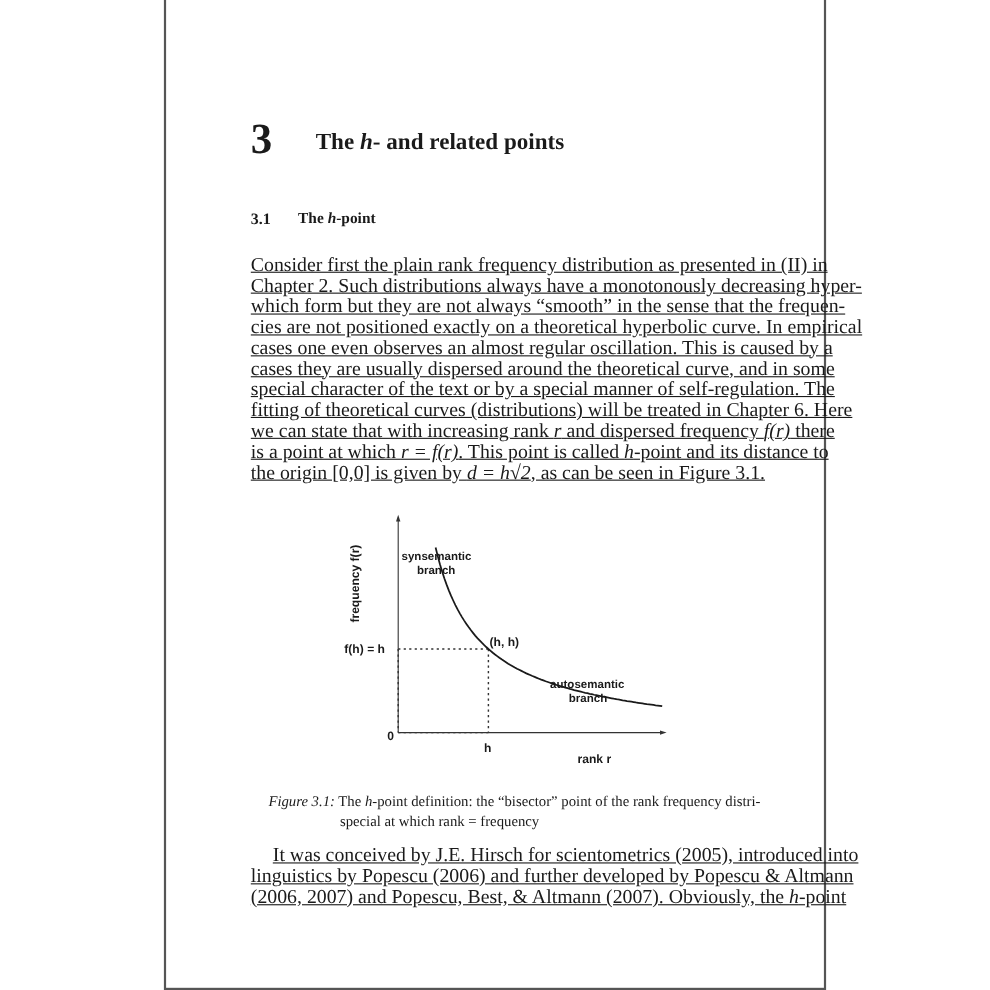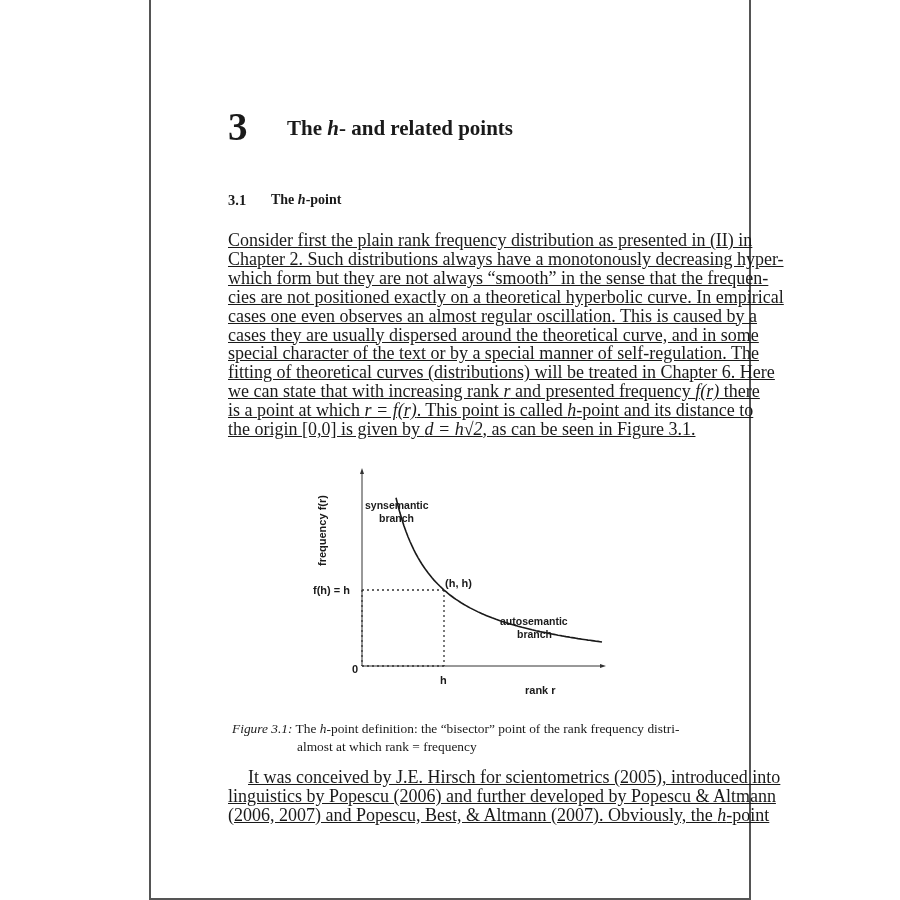--- a/index.html
+++ b/index.html
@@ -14,21 +14,21 @@
   .sec-num { position: absolute; left: 228px; top: 192px; font-size: 14.5px; font-weight: bold; }
   .sec-title { position: absolute; left: 271px; top: 192px; font-size: 14px; font-weight: bold; }
   .para {
     position: absolute; left: 228px; width: 464px; font-size: 18px; line-height: 18.9px;
     text-align: justify; text-align-last: left; text-decoration: underline;
   }
   .para .line { display: block; text-align: justify; text-align-last: justify; white-space: nowrap; }
   .para .line.last { text-align-last: left; }
   .p1 { top: 231px; }
   .p2 { top: 768px; }
-  .caption { position: absolute; left: 232px; top: 720px; width: 464px; font-size: 13.4px; line-height: 17.5px; }
+  .caption { position: absolute; left: 244px; top: 720px; width: 464px; font-size: 13.4px; line-height: 17.5px; }
   .caption .cap-label { font-style: italic; }
   .caption .l2 { display: block; padding-left: 65px; }
   .caption .l1 { display: block; }
   i { font-style: italic; }
   svg.fig { position: absolute; left: 300px; top: 460px; }
   svg text { font-family: "Liberation Sans", "DejaVu Sans", sans-serif; font-weight: bold; fill: #1a1a1a; }
 </style>
 </head>
 <body>
 
@@ -42,21 +42,21 @@
 
 <div class="para p1 serif">
   <span class="line">Consider first the plain rank frequency distribution as presented in (II) in</span>
   <span class="line">Chapter 2. Such distributions always have a monotonously decreasing hyper-</span>
   <span class="line">which form but they are not always “smooth” in the sense that the frequen-</span>
   <span class="line">cies are not positioned exactly on a theoretical hyperbolic curve. In empirical</span>
   <span class="line">cases one even observes an almost regular oscillation. This is caused by a</span>
   <span class="line">cases they are usually dispersed around the theoretical curve, and in some</span>
   <span class="line">special character of the text or by a special manner of self-regulation. The</span>
   <span class="line">fitting of theoretical curves (distributions) will be treated in Chapter 6. Here</span>
-  <span class="line"><span>we can state that with increasing rank </span><i>r</i><span> and presented frequency </span><i>f(r)</i><span> there</span></span>
+  <span class="line"><span>we can state that with increasing rank </span><i>r</i><span> and dispersed frequency </span><i>f(r)</i><span> there</span></span>
   <span class="line"><span>is a point at which </span><i>r = f(r)</i><span>. This point is called </span><i>h</i><span>-point and its distance to</span></span>
   <span class="line last"><span>the origin [0,0] is given by </span><i>d = h√2</i><span>, as can be seen in Figure 3.1.</span></span>
 </div>
 
 <svg class="fig" width="320" height="250" viewBox="0 0 320 250">
 
   <line x1="62" y1="206" x2="62" y2="12" stroke="#333" stroke-width="1"></line>
   <polygon points="62,8 60,14 64,14" fill="#333"></polygon>
   <line x1="62" y1="206" x2="302" y2="206" stroke="#333" stroke-width="1"></line>
   <polygon points="306,206 300,204 300,208" fill="#333"></polygon>
@@ -75,20 +75,20 @@
   <text x="13" y="134" font-size="11">f(h) = h</text>
   <text x="145" y="127" font-size="11">(h, h)</text>
   <text x="65" y="49" font-size="10.5">synsemantic</text>
   <text x="79" y="62" font-size="10.5">branch</text>
   <text x="200" y="165" font-size="10.5">autosemantic</text>
   <text x="217" y="178" font-size="10.5">branch</text>
 </svg>
 
 <div class="caption serif">
   <span class="l1"><span class="cap-label">Figure 3.1:</span><span> The </span><i>h</i><span>-point definition: the “bisector” point of the rank frequency distri-</span></span>
-  <span class="l2">almost at which rank = frequency</span>
+  <span class="l2">special at which rank = frequency</span>
 </div>
 
 <div class="para p2 serif">
   <span class="line" style="text-indent:20px">It was conceived by J.E. Hirsch for scientometrics (2005), introduced into</span>
   <span class="line">linguistics by Popescu (2006) and further developed by Popescu &amp; Altmann</span>
   <span class="line"><span>(2006, 2007) and Popescu, Best, &amp; Altmann (2007). Obviously, the </span><i>h</i><span>-point</span></span>
 </div>
 
 </body></html>

